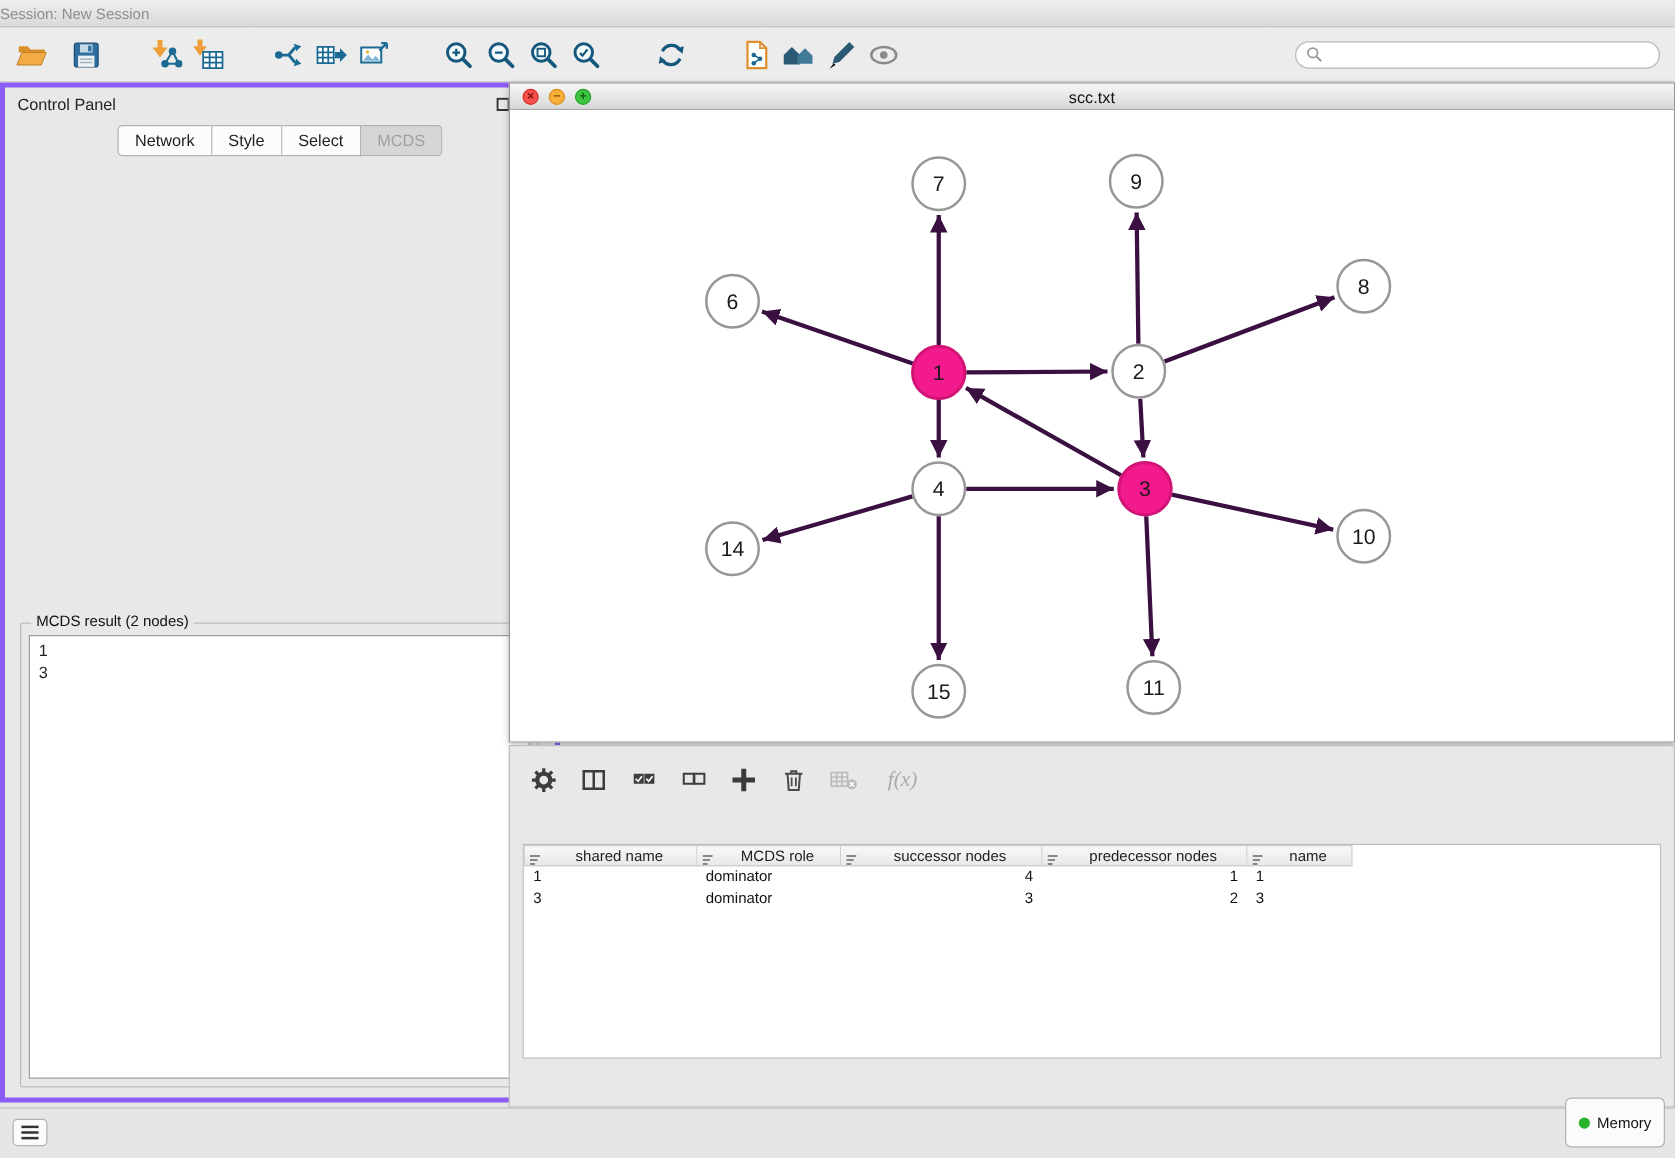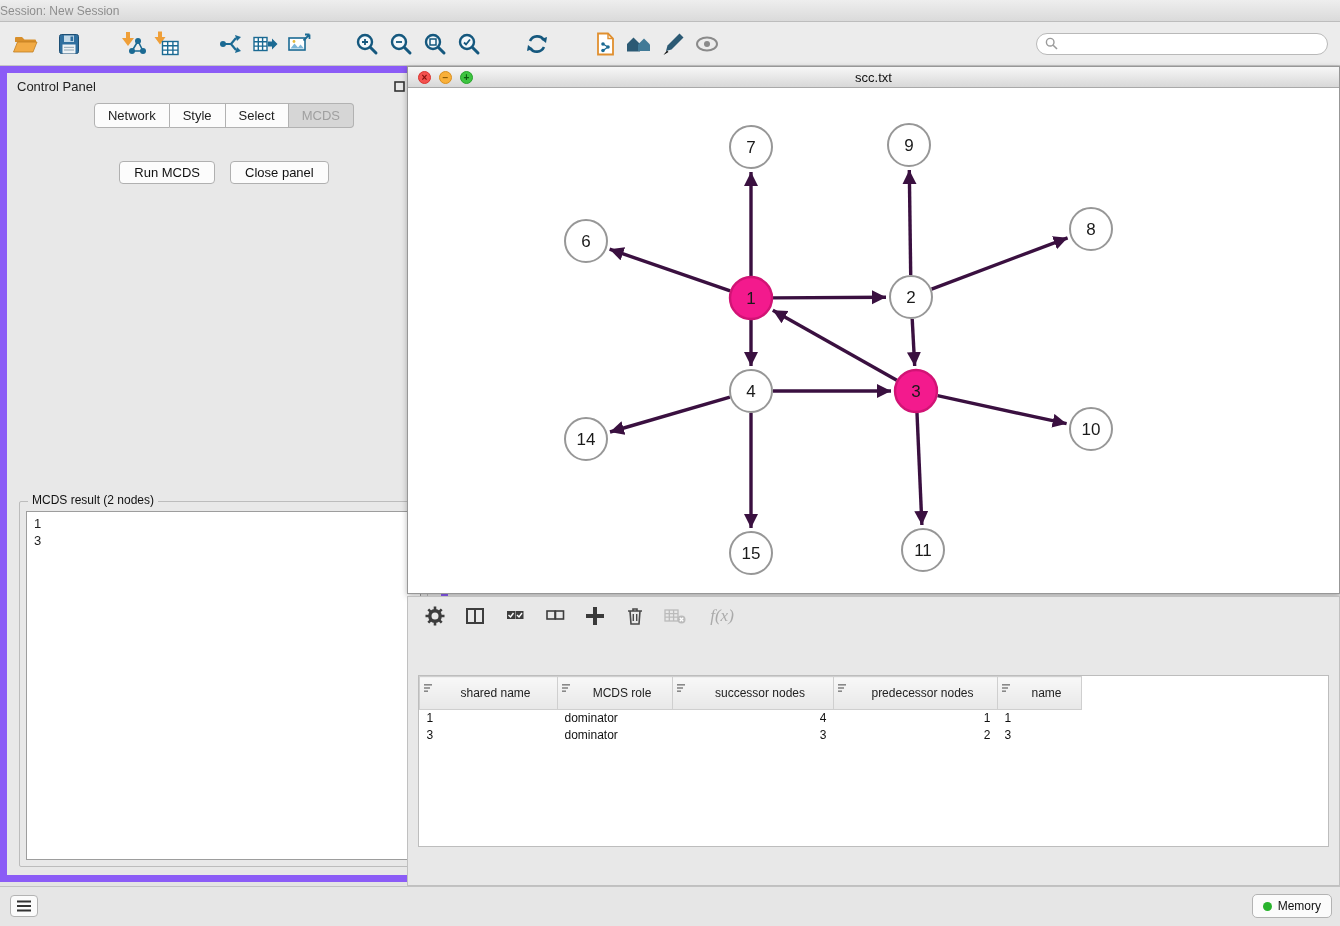--- a/index.html
+++ b/index.html
@@ -45,21 +45,21 @@
   
   .panel-header {
     height:26px; display:flex; align-items:center;
     padding:0 10px; font-size:13px; color:#222;
   }
   .panel-header .spacer { flex:1; }
   .hd-icon { width:16px; height:16px; margin-left:8px; display:flex; align-items:center; justify-content:center; }
 
   .control-panel {
     position:absolute; left:0; top:66px; width:448px; bottom:44px;
-    background:#e8e8e8; border:7px solid #8b5cf6;
+    background:#e8e8e8; border:4px solid #8b5cf6;
   }
   .tabs { display:flex; justify-content:center; margin-top:4px; }
   .tab {
     font-size:13px; padding:4px 13px; background:#fcfcfc;
     border:1px solid #b2b2b2; border-left:none; color:#222; cursor:default;
   }
   .tab:first-child { border-left:1px solid #b2b2b2; border-radius:4px 0 0 4px; }
   .tab:last-child { border-radius:0 4px 4px 0; }
   .tab.active { background:#d6d6d6; color:#a0a0a0; }
 
@@ -118,52 +118,52 @@
   .light.green { background:#3dc440; border:1px solid #27a32b; color:#0c5c10; }
   .net-canvas { position:absolute; top:22px; left:0; right:0; bottom:0; background:#fff; }
   .net-canvas svg { display:block; }
   .net-canvas text { font-family:"Liberation Sans",sans-serif; }
 
   
   .table-panel {
     position:absolute; left:407px; top:596px; width:933px; height:290px;
     background:#e8e8e8; border:1px solid #c0c0c0;
   }
-  .tp-toolbar { margin:4px 0 0 12px; height:38px; display:flex; align-items:flex-start; gap:10px; }
+  .tp-toolbar { margin:4px 0 0 12px; height:38px; display:flex; align-items:flex-end; gap:10px; }
   .tp-btn { width:30px; height:30px; display:flex; align-items:center; justify-content:center; background:transparent; border:none; cursor:default; }
   .fx { font-family:"Liberation Serif", serif; font-style:italic; font-size:17px; color:#aaaaaa; }
 
   .tp-tablewrap {
     position:absolute; left:10px; right:10px; top:78px; bottom:38px;
     background:#fff; border:1px solid #bdbdbd; overflow:hidden;
   }
   table.datatable { border-collapse:collapse; table-layout:fixed; width:662px; }
   table.datatable th {
     background:linear-gradient(#f8f8f8,#e8e8e8);
-    border:1px solid #cfcfcf; height:33px; font-weight:normal; font-size:12px;
+    border:1px solid #cfcfcf; height:16px; font-weight:normal; font-size:12px;
     position:relative; padding:0 4px 0 18px; text-align:center; color:#222; cursor:default;
   }
   th .sorticon { position:absolute; left:4px; top:5px; }
   table.datatable td { height:17px; padding:0 7px; font-size:12px; color:#111; }
   td.col2, td.col3 { text-align:right; padding-right:14px; }
 
   .tp-tabs { position:absolute; bottom:7px; left:0; right:0; display:flex; justify-content:center; }
 
   
   .statusbar {
     position:absolute; left:0; right:0; bottom:0; height:40px;
     background:#e6e6e6; border-top:1px solid #c2c2c2;
   }
   .listbtn {
     position:absolute; left:10px; bottom:9px; width:28px; height:22px;
     background:#fbfbfb; border:1px solid #b3b3b3; border-radius:4px;
     display:flex; align-items:center; justify-content:center;
   }
   .membtn {
-    position:absolute; right:8px; bottom:8px; height:24px;
+    position:absolute; right:8px; bottom:8px; height:40px;
     background:#fbfbfb; border:1px solid #b3b3b3; border-radius:5px;
     display:flex; align-items:center; gap:6px; padding:0 10px; font-size:12px; color:#111;
   }
   .memdot { width:9px; height:9px; border-radius:50%; background:#28b32c; }
 </style>
 </head>
 <body>
 
 <div class="titlebar">
   <span>Session: New Session</span>
@@ -327,24 +327,20 @@
   </div>
 
   <div class="tabs">
     <span class="tab">Network</span>
     <span class="tab">Style</span>
     <span class="tab">Select</span>
     <span class="tab active">MCDS</span>
   </div>
 
   <div class="cp-body">
-    <div class="btnrow">
-      <button class="pushbtn">Run MCDS</button>
-      <button class="pushbtn">Close panel</button>
-    </div>
   </div>
 
   <div class="result-group">
     <span class="result-legend">MCDS result (2 nodes)</span>
     <div class="result-list">
       <div>1</div>
       <div>3</div>
     </div>
   </div>
 </div>

